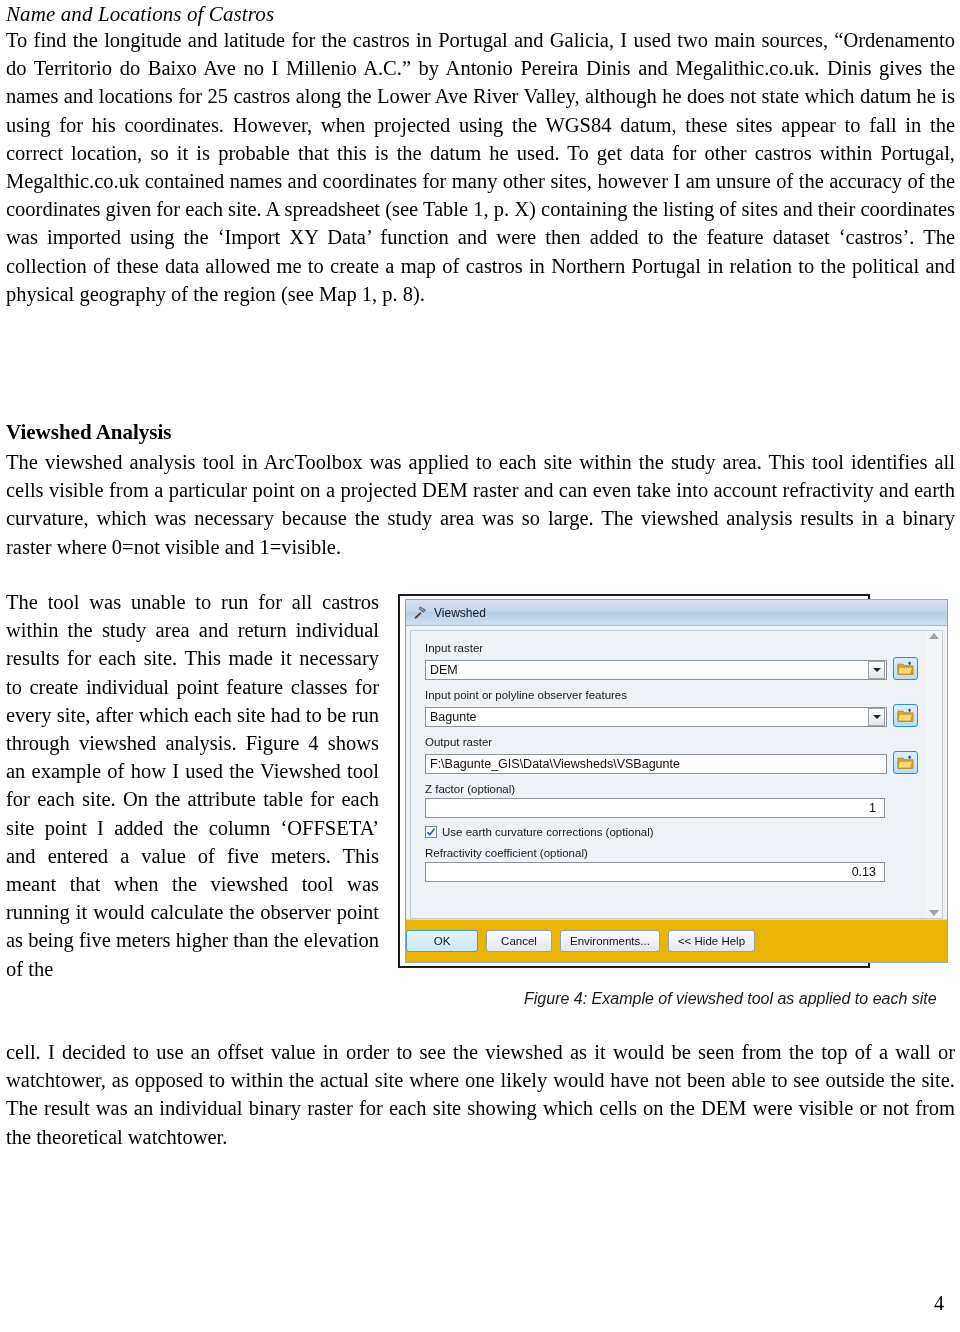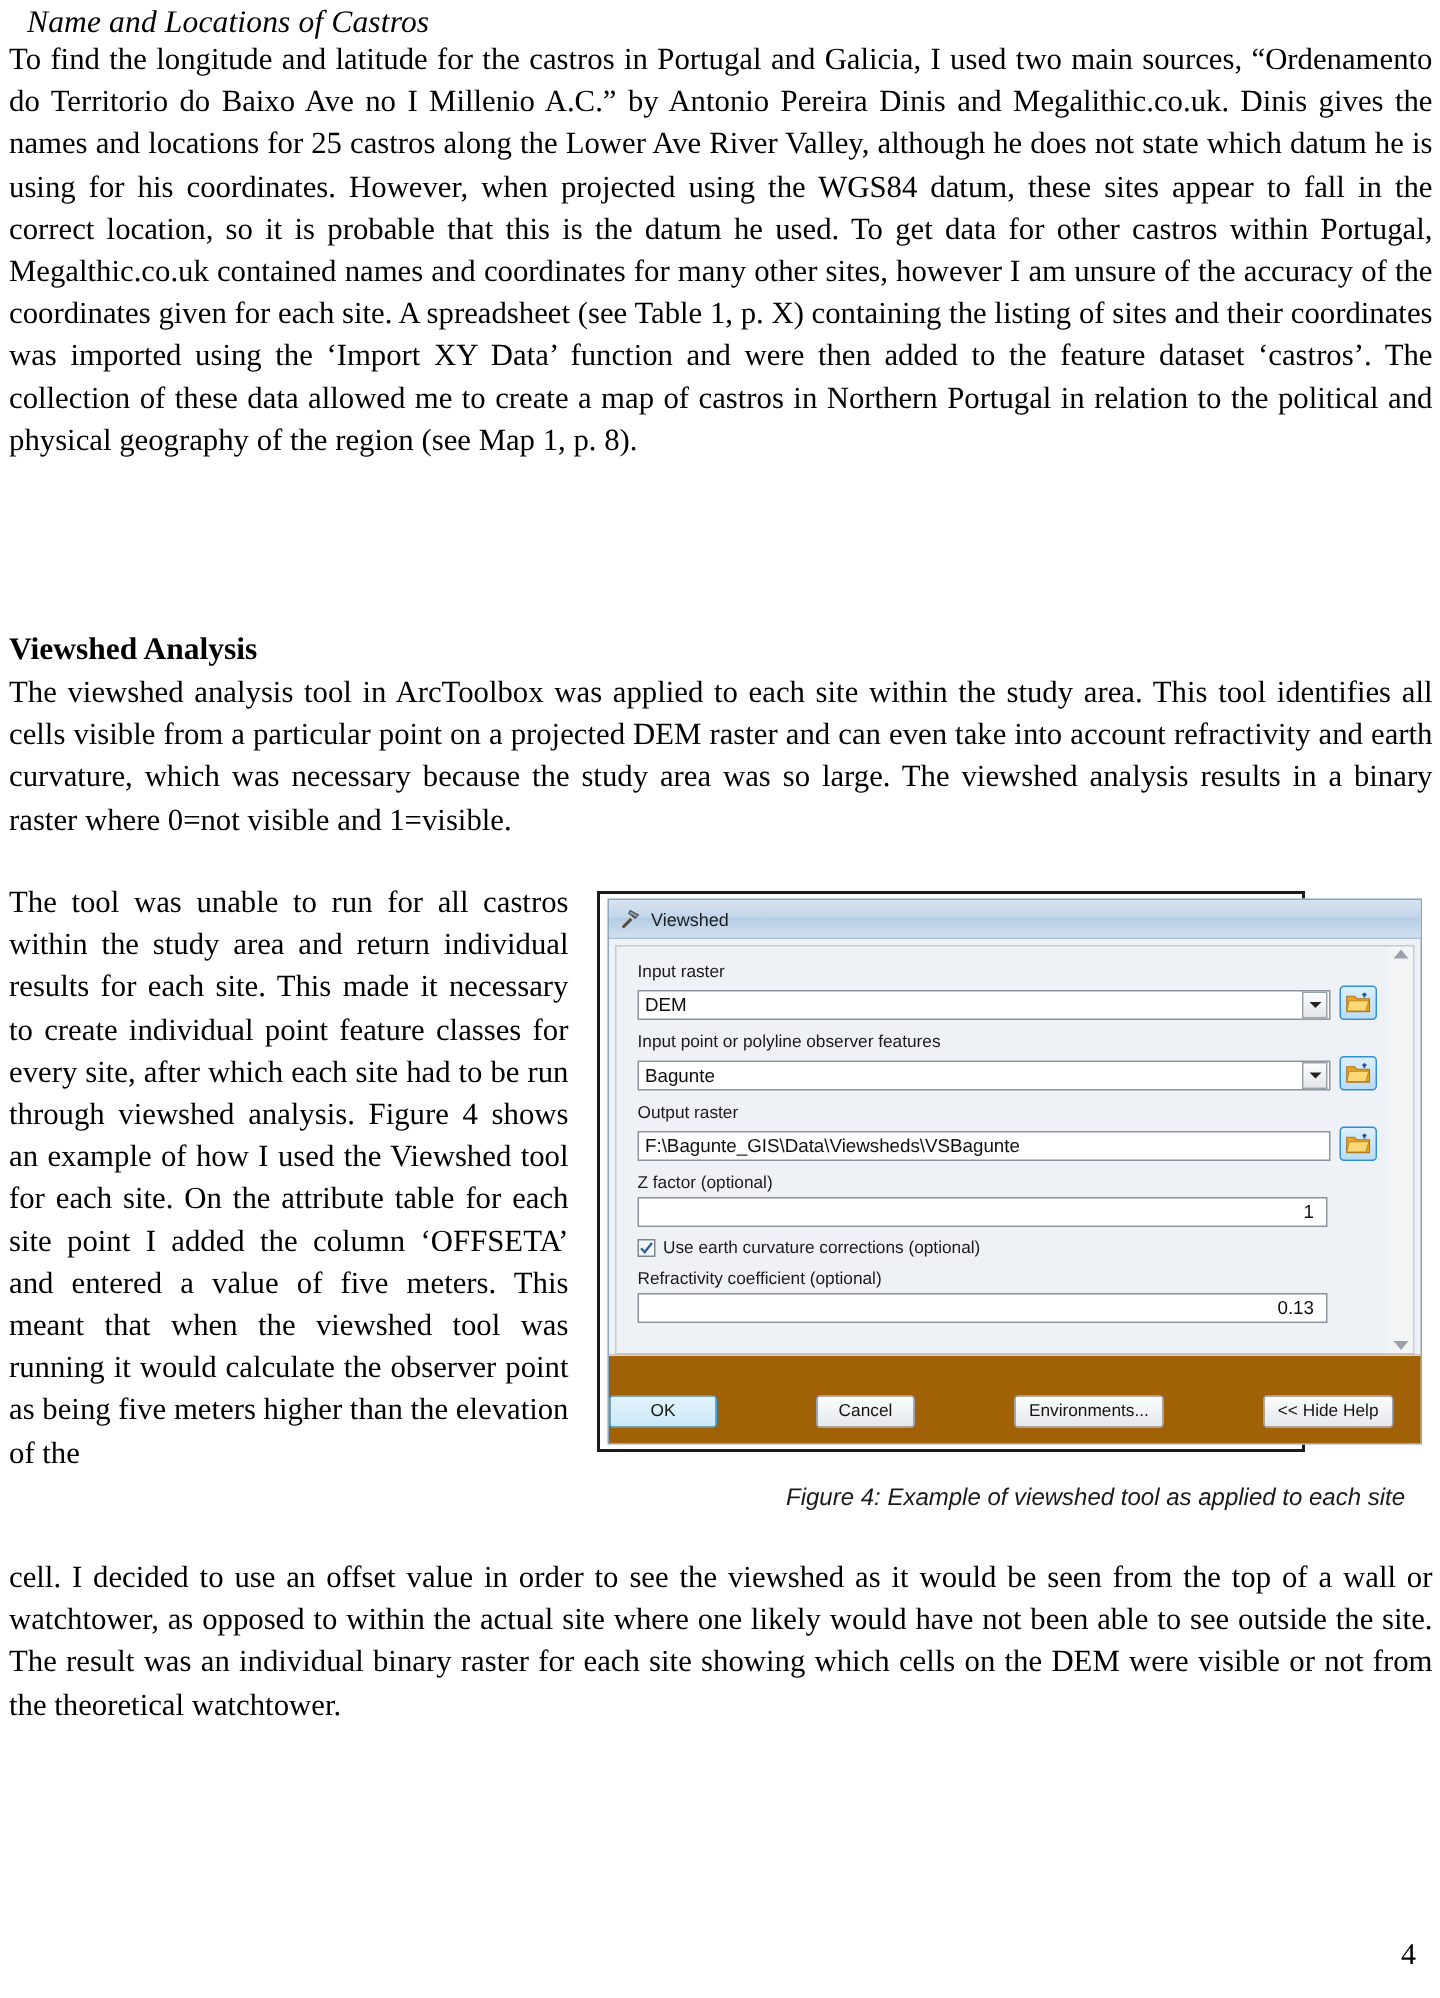--- a/index.html
+++ b/index.html
@@ -200,24 +200,24 @@
     flex: 0 0 auto;
   }
   .checkbox svg { width: 10px; height: 10px; display:block; }
   .check-label { font-size: 11.5px; color: #1a1a1a; }
 
   .dlg-footer {
     height: 42px;
     flex: 0 0 auto;
     display: flex;
     align-items: center;
-    justify-content: space-between;
+    justify-content: flex-start;
     gap: 8px;
-    padding: 16px 18px 0 0;
-    background: #a16207;
+    padding: 0 18px 0 0;
+    background: #eab308;
     border-top: 1px solid #d4dae1;
   }
   .btn {
     height: 22px;
     min-width: 66px;
     border: 1px solid #9aa2ab;
     border-radius: 3px;
     background: linear-gradient(to bottom,#fbfcfd,#e4e8ec);
     font-size: 11.5px;
     color: #141414;
@@ -239,21 +239,21 @@
     font-size: 16px;
     color: #1a1a1a;
     white-space: nowrap;
   }
 </style>
 </head>
 <body>
 
 <div class="page">
 
-  <div class="h-italic" style="left:18px; top:2px; width:520px;">Name and Locations of Castros</div>
+  <div class="h-italic" style="left:6px; top:2px; width:520px;">Name and Locations of Castros</div>
 
   <div class="body-par" style="left:6px; top:26px; width:949px;">To find the longitude and latitude for the castros in Portugal and Galicia, I used two main sources, “Ordenamento do Territorio do Baixo Ave no I Millenio A.C.” by Antonio Pereira Dinis and Megalithic.co.uk. Dinis gives the names and locations for 25 castros along the Lower Ave River Valley, although he does not state which datum he is using for his coordinates. However, when projected using the WGS84 datum, these sites appear to fall in the correct location, so it is probable that this is the datum he used. To get data for other castros within Portugal, Megalthic.co.uk contained names and coordinates for many other sites, however I am unsure of the accuracy of the coordinates given for each site. A spreadsheet (see Table 1, p. X) containing the listing of sites and their coordinates was imported using the ‘Import XY Data’ function and were then added to the feature dataset ‘castros’. The collection of these data allowed me to create a map of castros in Northern Portugal in relation to the political and physical geography of the region (see Map 1, p. 8).</div>
 
   <div class="h-bold" style="left:6px; top:420px; width:400px;">Viewshed Analysis</div>
 
   <div class="body-par" style="left:6px; top:448px; width:949px;">The viewshed analysis tool in ArcToolbox was applied to each site within the study area. This tool identifies all cells visible from a particular point on a projected DEM raster and can even take into account refractivity and earth curvature, which was necessary because the study area was so large. The viewshed analysis results in a binary raster where 0=not visible and 1=visible.</div>
 
   <div class="narrow-col" style="left:6px; top:588px; width:373px;">The tool was unable to run for all castros within the study area and return individual results for each site. This made it necessary to create individual point feature classes for every site, after which each site had to be run through viewshed analysis. Figure 4 shows an example of how I used the Viewshed tool for each site. On the attribute table for each site point I added the column ‘OFFSETA’ and entered a value of five meters. This meant that when the viewshed tool was running it would calculate the observer point as being five meters higher than the elevation of the</div>
 
   <div class="body-par" style="left:6px; top:1038px; width:949px;">cell. I decided to use an offset value in order to see the viewshed as it would be seen from the top of a wall or watchtower, as opposed to within the actual site where one likely would have not been able to see outside the site. The result was an individual binary raster for each site showing which cells on the DEM were visible or not from the theoretical watchtower.</div>

